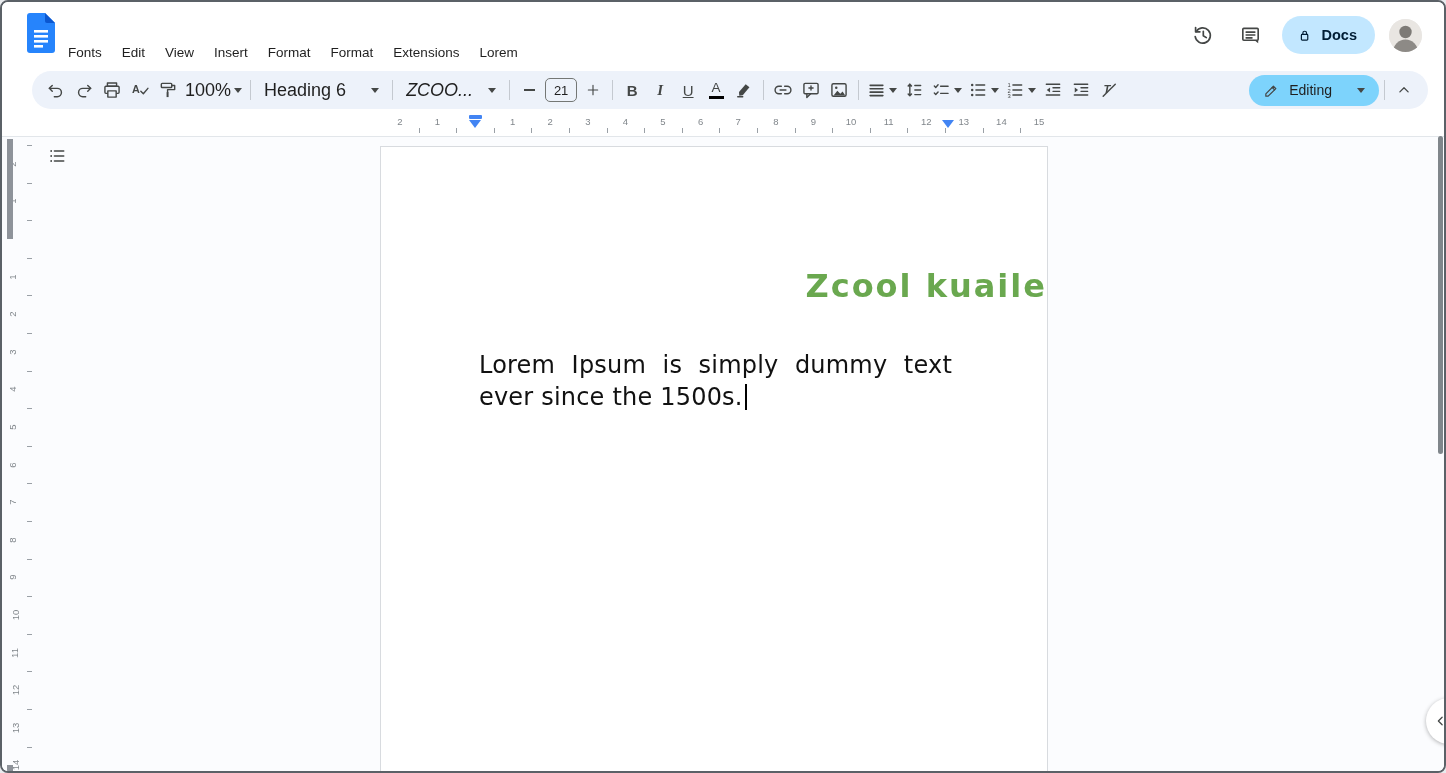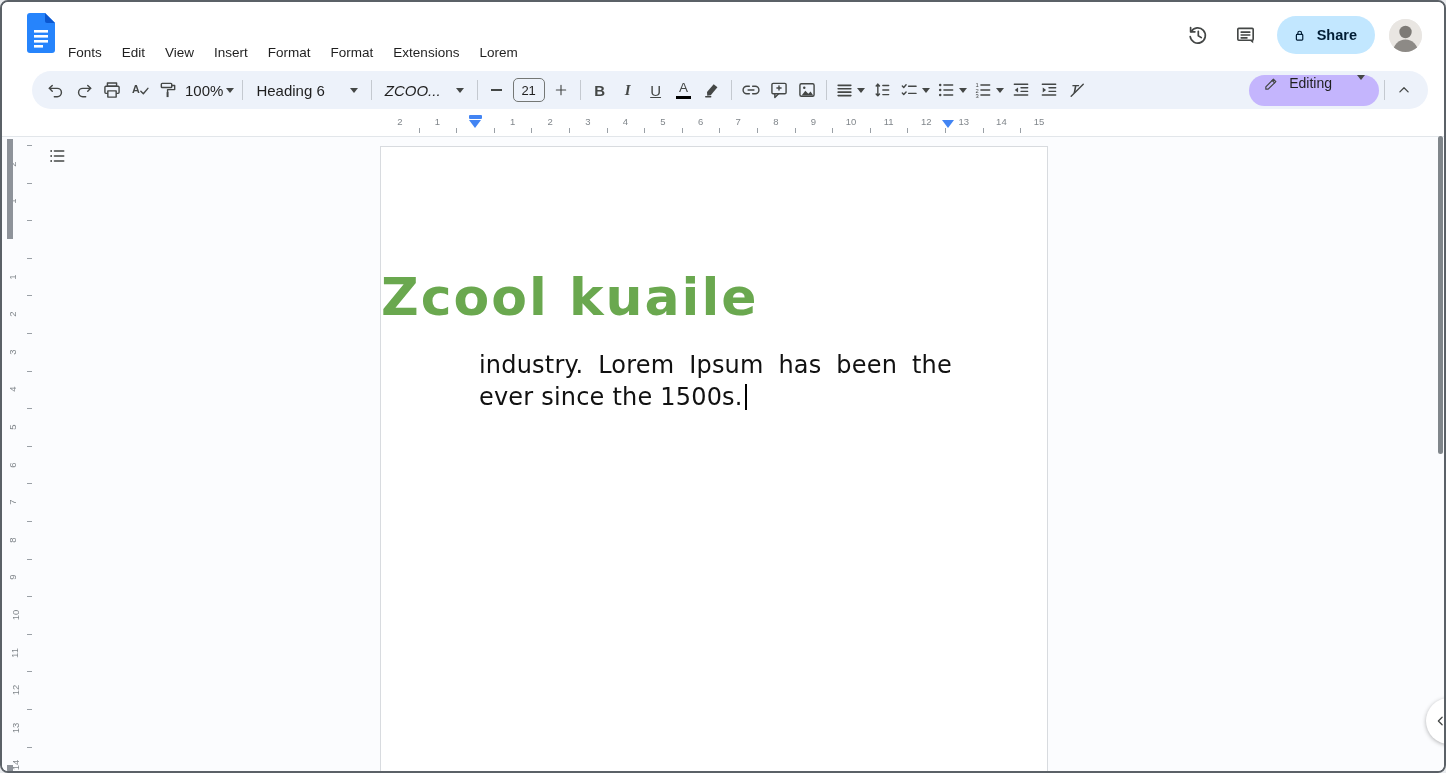--- a/index.html
+++ b/index.html
@@ -19,48 +19,48 @@
   .menu-item { font-size:13.5px; color:#1f1f1f; padding:3px 10px; border-radius:6px; cursor:pointer; }
   .header-right { position:absolute; right:22px; top:14px; display:flex; align-items:center; gap:14px; }
   .hdr-icon-btn { width:34px; height:34px; display:flex; align-items:center; justify-content:center; border-radius:50%; cursor:pointer; }
   .share-btn { height:38px; padding:0 18px 0 14px; border-radius:19px; background:#c2e7ff; display:flex; align-items:center; gap:9px; cursor:pointer; border:none; }
   .share-label { font-size:14.5px; font-weight:bold; color:#001d35; }
   .avatar { width:33px; height:33px; border-radius:50%; overflow:hidden; cursor:pointer; background:#ececec; }
   
   .toolbar { position:absolute; left:30px; top:69px; width:1396px; height:38px; background:#edf2fa; border-radius:19px; display:flex; align-items:center; padding:0 10px; }
   .tb-btn { height:28px; min-width:28px; padding:0 3px; display:flex; align-items:center; justify-content:center; border-radius:4px; cursor:pointer; gap:3px; }
   .tb-sep { width:1px; height:20px; background:#c4c9d0; margin:0 5px; flex:none; }
-  .tb-label { font-size:15px; color:#1f1f1f; white-space:nowrap; }
+  .tb-label { font-size:18px; color:#1f1f1f; white-space:nowrap; }
   .caret { width:0; height:0; border-left:4px solid transparent; border-right:4px solid transparent; border-top:5px solid #444746; }
   .size-box { width:32px; height:24px; border:1px solid #747775; border-radius:5px; display:flex; align-items:center; justify-content:center; font-size:13px; color:#1f1f1f; background:transparent; margin:0 2px; cursor:text; }
   .glyph { font-size:15px; color:#444746; }
   .bold-g { font-weight:bold; }
   .italic-g { font-style:italic; font-family:"Liberation Serif", serif; }
   .underline-g { text-decoration:underline; }
   .a-color { display:flex; flex-direction:column; align-items:center; line-height:1; }
   .a-color .bar { width:15px; height:3.5px; background:#000; margin-top:1px; }
   .spacer { flex:1; }
-  .mode-btn { height:31px; padding:0 14px; border-radius:16px; background:#c4b5fd; display:flex; align-items:flex-start; gap:9px; cursor:pointer; }
+  .mode-btn { height:31px; padding:0 14px; border-radius:16px; background:#7dd3fc; display:flex; align-items:center; gap:9px; cursor:pointer; }
   .mode-label { font-size:14px; color:#1f1f1f; }
   
   .hruler { position:absolute; left:0; top:110px; width:100%; height:24px; background:#fff; }
   .hnum { position:absolute; top:4px; font-size:9.5px; color:#80868b; transform:translateX(-50%); }
   .htick { position:absolute; bottom:3px; width:1px; height:5px; background:#9aa0a6; }
   .indent-bar { position:absolute; top:3px; width:13px; height:4px; background:#4284f3; border-radius:1px; }
   .indent-tri { position:absolute; top:8px; width:0; height:0; border-left:6.5px solid transparent; border-right:6.5px solid transparent; border-top:8px solid #4284f3; }
   .ruler-divider { position:absolute; left:0; top:134px; width:100%; height:1px; background:#e2e6ea; }
   .vruler { position:absolute; left:0; top:135px; width:32px; height:638px; }
   .vnum { position:absolute; left:8px; font-size:9.5px; color:#80868b; transform:translateY(-50%) rotate(-90deg); }
   .vtick { position:absolute; left:25px; width:5px; height:1px; background:#9aa0a6; }
   .v-dark { position:absolute; left:5px; width:6px; background:#8e939a; }
   
   .canvas { position:absolute; left:0; top:135px; width:100%; height:638px; background:#fbfcfe; }
   .outline-btn { position:absolute; left:42px; top:6px; width:26px; height:26px; display:flex; align-items:center; justify-content:center; border-radius:50%; cursor:pointer; }
   .page { position:absolute; left:378px; top:9px; width:668px; height:700px; background:#fff; border:1px solid #d8dbdf; cursor:text; }
-  .doc-heading { position:absolute; left:0; top:120px; width:100%; text-align:left; font-size:52px; font-weight:bold; letter-spacing:2px; font-family:"DejaVu Sans", sans-serif; }
+  .doc-heading { position:absolute; left:0; top:120px; width:100%; text-align:right; font-size:32px; font-weight:bold; letter-spacing:2px; font-family:"DejaVu Sans", sans-serif; }
   .doc-body { position:absolute; left:98px; top:202px; width:473px; font-size:24px; color:#111; font-family:"DejaVu Sans", sans-serif; letter-spacing:0.2px; }
   .doc-line { line-height:32px; text-align:justify; text-align-last:justify; white-space:normal; }
   .doc-line.last { text-align:right; text-align-last:left; }
   .cursor { display:inline-block; width:2px; height:26px; background:#000; vertical-align:-5px; margin-left:2px; }
   .scroll-thumb { position:absolute; left:1436px; top:134px; width:5px; height:318px; background:#80868b; border-radius:3px; cursor:pointer; }
   .side-circle { position:absolute; left:1424px; top:696px; width:46px; height:46px; border-radius:50%; background:#fff; box-shadow:0 1px 4px rgba(0,0,0,0.3); display:flex; align-items:center; cursor:pointer; padding-left:6px; }
   svg.ic { stroke:#444746; fill:none; stroke-width:1.7; stroke-linecap:round; stroke-linejoin:round; }
   svg.ic .fl { fill:#444746; stroke:none; }
   svg.ic text { fill:#444746; stroke:none; font-family:"Liberation Sans",sans-serif; }
 </style>
@@ -104,21 +104,21 @@
             <path d="M20 17l-4-3.9" class="fl" d2=""></path>
             <path d="M7.5 8.5h9M7.5 11.5h9M7.5 14.5h6"></path>
             <path d="M20 17v3.2L16.2 17z" class="fl"></path>
           </svg>
       </span>
       <button class="share-btn">
         <svg class="ic" width="17" height="17" viewBox="0 0 24 24" style="stroke:#001d35;">
             <rect x="7.6" y="10.5" width="9" height="8" rx="1.2"></rect>
             <path d="M9.7 10.5V8.6a2.6 2.6 0 0 1 5.2 0v1.9"></path>
           </svg>
-        <span class="share-label">Share</span>
+        <span class="share-label">Docs</span>
       </button>
       <div class="avatar">
         <svg width="33" height="33" viewBox="0 0 33 33">
           <rect width="33" height="33" fill="#e9e6e2"></rect>
           <circle cx="16.5" cy="13" r="6.2" fill="#7d7a76"></circle>
           <path d="M4 33a12.5 12.5 0 0 1 25 0z" fill="#8d8a86"></path>
         </svg>
       </div>
     </div>
   </div>
@@ -345,21 +345,21 @@
       <svg class="ic" width="20" height="20" viewBox="0 0 24 24">
           <circle cx="5" cy="6" r="1.1" class="fl"></circle>
           <circle cx="5" cy="12" r="1.1" class="fl"></circle>
           <circle cx="5" cy="18" r="1.1" class="fl"></circle>
           <path d="M9 6h11M9 12h11M9 18h11" style="stroke-width:2;"></path>
         </svg>
     </span>
     <div class="page">
       <div class="doc-heading" style="color: rgb(106, 168, 79);">Zcool kuaile</div>
       <div class="doc-body">
-          <div class="doc-line">industry. Lorem Ipsum has been the</div>
+          <div class="doc-line">Lorem Ipsum is simply dummy text</div>
           <div class="doc-line last">ever since the 1500s.<span class="cursor"></span></div>
         </div>
     </div>
   </div>
 
   <div class="vruler">
       <span class="vnum" style="top: 64.4px;">1</span>
       <span class="vnum" style="top: 26.8px;">2</span>
       <span class="vnum" style="top: 139.6px;">1</span>
       <span class="vnum" style="top: 177.2px;">2</span>

